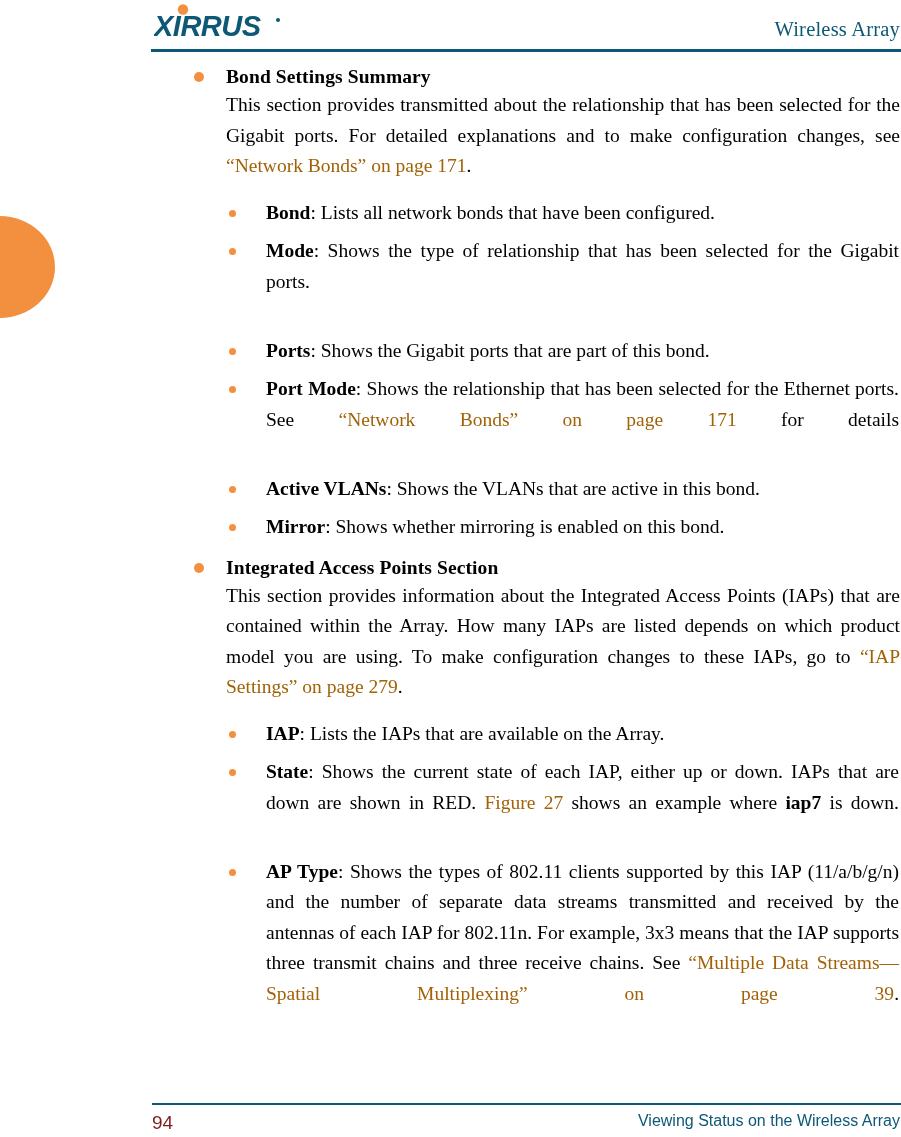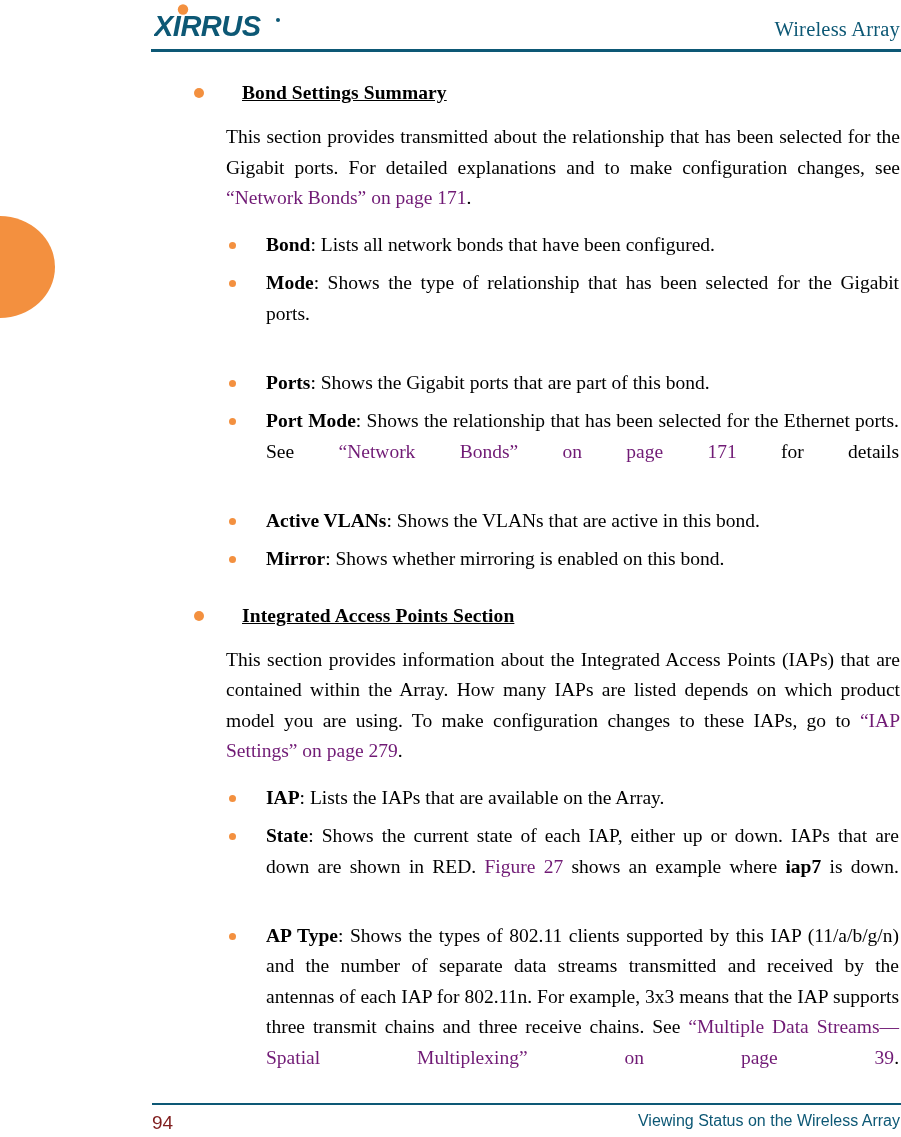--- a/index.html
+++ b/index.html
@@ -94,23 +94,22 @@
     height: 10px;
     border-radius: 50%;
     background: #f3903f;
   }
   .l1-heading {
     font-family: "Liberation Serif", "DejaVu Serif", serif;
     font-weight: bold;
     font-size: 19.5px;
     line-height: 26px;
     color: #000;
-    margin: 16px;
+    margin: 0;
     letter-spacing: 0.1px;
-    text-decoration: underline;
   }
   .l1-para {
     font-size: 19.5px;
     line-height: 30.5px;
     margin: 0;
     text-align: justify;
     text-justify: inter-word;
     color: #000;
   }
 
@@ -140,21 +139,21 @@
     background: #f3903f;
   }
   .l2-item .txt::after {
     content: "";
     display: inline-block;
     width: 100%;
   }
   .l2-item.nojust .txt::after { content: none; }
 
   b, .b { font-weight: bold; }
-  .lnk { color: #701a75; }
+  .lnk { color: #a16207; }
 
   .sp-8  { height: 8px; }
   .sp-12 { height: 12px; }
   .sp-16 { height: 16px; }
 
   
   .footer-rule {
     position: absolute;
     left: 152px;
     top: 1103px;

